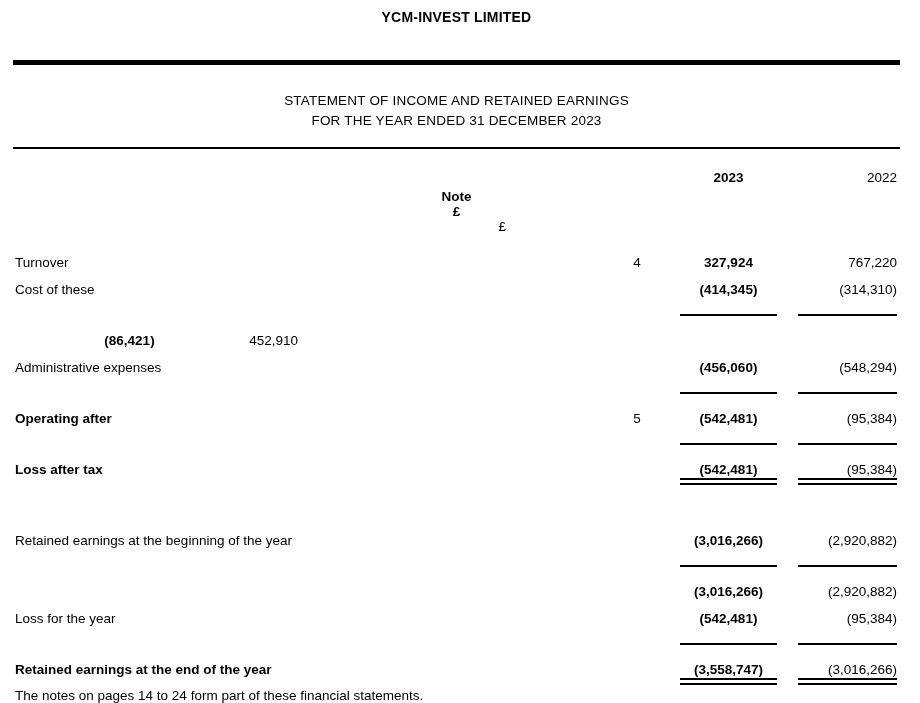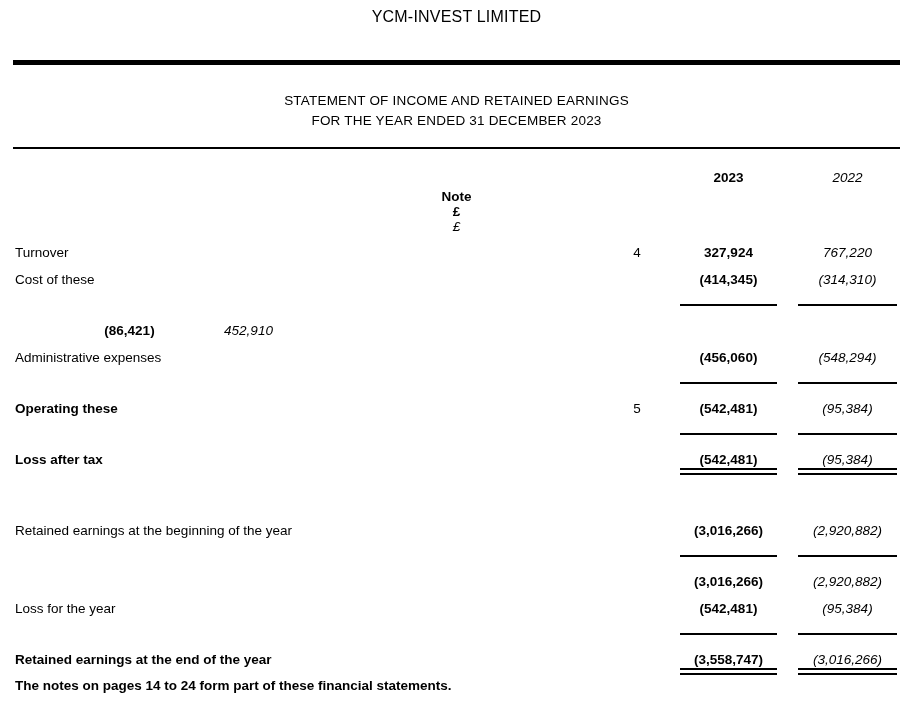--- a/index.html
+++ b/index.html
@@ -15,22 +15,22 @@
     padding: 0 20px 0 13px;
     background: #ffffff;
     color: #000000;
     font-family: "Liberation Sans", "DejaVu Sans", sans-serif;
     font-size: 13.5px;
     overflow: hidden;
   }
   .company-name {
     margin-top: 10px;
     text-align: center;
-    font-weight: normal;
-    font-size: 16px;
+    font-weight: bold;
+    font-size: 14px;
     line-height: 14px;
     letter-spacing: 0.2px;
   }
   .thick-rule {
     margin-top: 36px;
     height: 5px;
     background: #000000;
   }
   .subtitle-block {
     margin-top: 26px;
@@ -63,49 +63,47 @@
   }
   .c-gap1 { width: 18px; }
   .c-cur {
     width: 97px;
     text-align: center;
     font-weight: bold;
   }
   .c-gap { width: 21px; }
   .c-pri {
     width: 99px;
-    text-align: center;
-    font-style: italic;
+    text-align: right;
   }
   .hdr-rowA { margin-top: 19px; height: 18px; }
   .hdr-rowB { margin-top: 3px; height: 18px; flex-direction: column; }
   .hdr-rowA .c-label, .hdr-rowB .c-label { font-weight: bold; }
   .c-note.hb { font-weight: bold; }
-  .rows { margin-top: 32px; }
+  .rows { margin-top: 42px; }
   .rule-row { height: 24px; }
   .line {
     width: 100%;
     border-top: 2px solid #000000;
   }
   .dbl-row {
     height: 8px;
     margin-top: -5px;
     align-items: flex-start;
   }
   .line.dbl {
     height: 7px;
     box-sizing: border-box;
     border-top: 2px solid #000000;
     border-bottom: 2px solid #000000;
   }
   .footer-note {
     margin-top: 2px;
     line-height: 16px;
     padding-left: 2px;
-    font-weight: bold;
   }
 </style>
 </head>
 <body>
 
 <div class="page">
 
   <div class="company-name">YCM-INVEST LIMITED</div>
 
   <div class="thick-rule"></div>
@@ -185,21 +183,21 @@
         <div class="c-gap1"></div>
         <div class="c-cur">
           <div class="line"></div>
         </div>
         <div class="c-gap"></div>
         <div class="c-pri">
           <div class="line"></div>
         </div>
       </div>
       <div class="frow">
-        <div class="c-label b">Operating these</div>
+        <div class="c-label b">Operating after</div>
         <div class="c-note">5</div>
         <div class="c-gap1"></div>
         <div class="c-cur">(542,481)</div>
         <div class="c-gap"></div>
         <div class="c-pri">(95,384)</div>
       </div>
       <div class="frow rule-row">
         <div class="c-label"></div>
         <div class="c-note"></div>
         <div class="c-gap1"></div>

